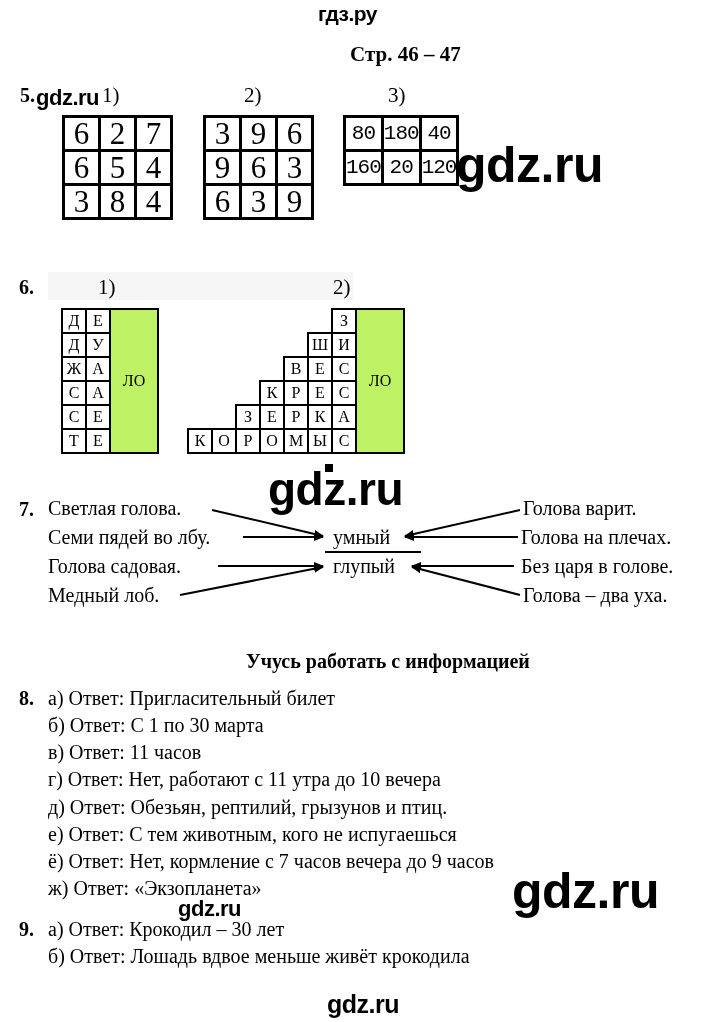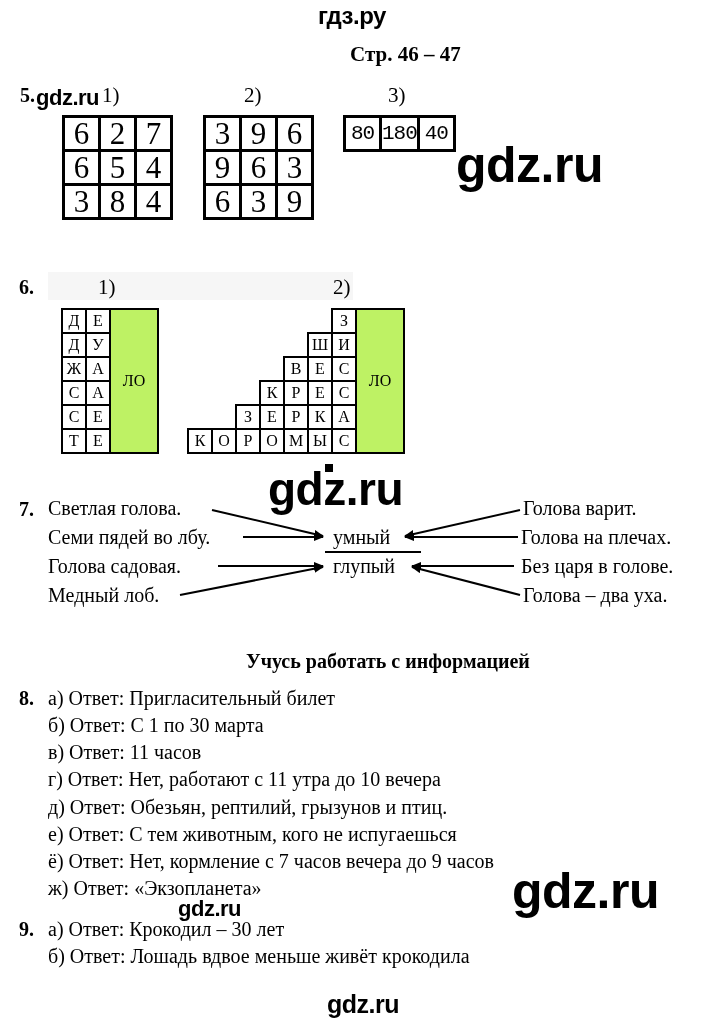--- a/index.html
+++ b/index.html
@@ -21,21 +21,21 @@
           box-sizing: content-box; text-align: center; font-size: 16px; line-height: 22px; background: #fff; }
   .lobox { position: absolute; border: 2px solid #000; font-size: 16px; display: flex;
            align-items: center; justify-content: center; background: #bef264; }
 
   .line { position: absolute; font-size: 20px; white-space: nowrap; line-height: 24px; }
   .head { font-weight: bold; font-size: 20px; }
 </style>
 </head>
 <body>
 
-<div class="abs wm" style="left:318px; top:2px; font-size:24px;">гдз.ру</div>
+<div class="abs wm" style="left:318px; top:2px; font-size:21px;">гдз.ру</div>
 <div class="abs serif head" style="left:350px; top:42px; font-size:21px;">Стр. 46 – 47</div>
 
 <div class="abs serif num" style="left:20px; top:84px;">5.</div>
 <div class="abs serif" style="left:102px; top:83px; font-size:21px;">1)</div>
 <div class="abs serif" style="left:244px; top:83px; font-size:21px;">2)</div>
 <div class="abs serif" style="left:388px; top:83px; font-size:21px;">3)</div>
 <div class="abs wm" style="left:36px; top:85px; font-size:22px; background:#fff;">gdz.ru</div>
 
 <table class="grid" style="left:62px; top:115px;">
   <tbody>
@@ -74,20 +74,25 @@
         <td>9</td>
       </tr>
 </tbody>
   </table>
 <table class="grid small" style="left:343px; top:115px;">
   <tbody>
       <tr>
         <td>80</td>
         <td>180</td>
         <td>40</td>
+      </tr>
+  <tr>
+        <td>160</td>
+        <td>20</td>
+        <td>120</td>
       </tr>
 </tbody>
   </table>
 <div class="abs wm" style="left:456px; top:136px; font-size:50px;">gdz.ru</div>
 
 <div class="abs" style="left:48px; top:272px; width:305px; height:28px; background:#f6f6f6;"></div>
 <div class="abs serif num" style="left:19px; top:276px;">6.</div>
 <div class="abs serif" style="left:98px; top:275px; font-size:21px;">1)</div>
 <div class="abs serif" style="left:333px; top:275px; font-size:21px;">2)</div>
 

